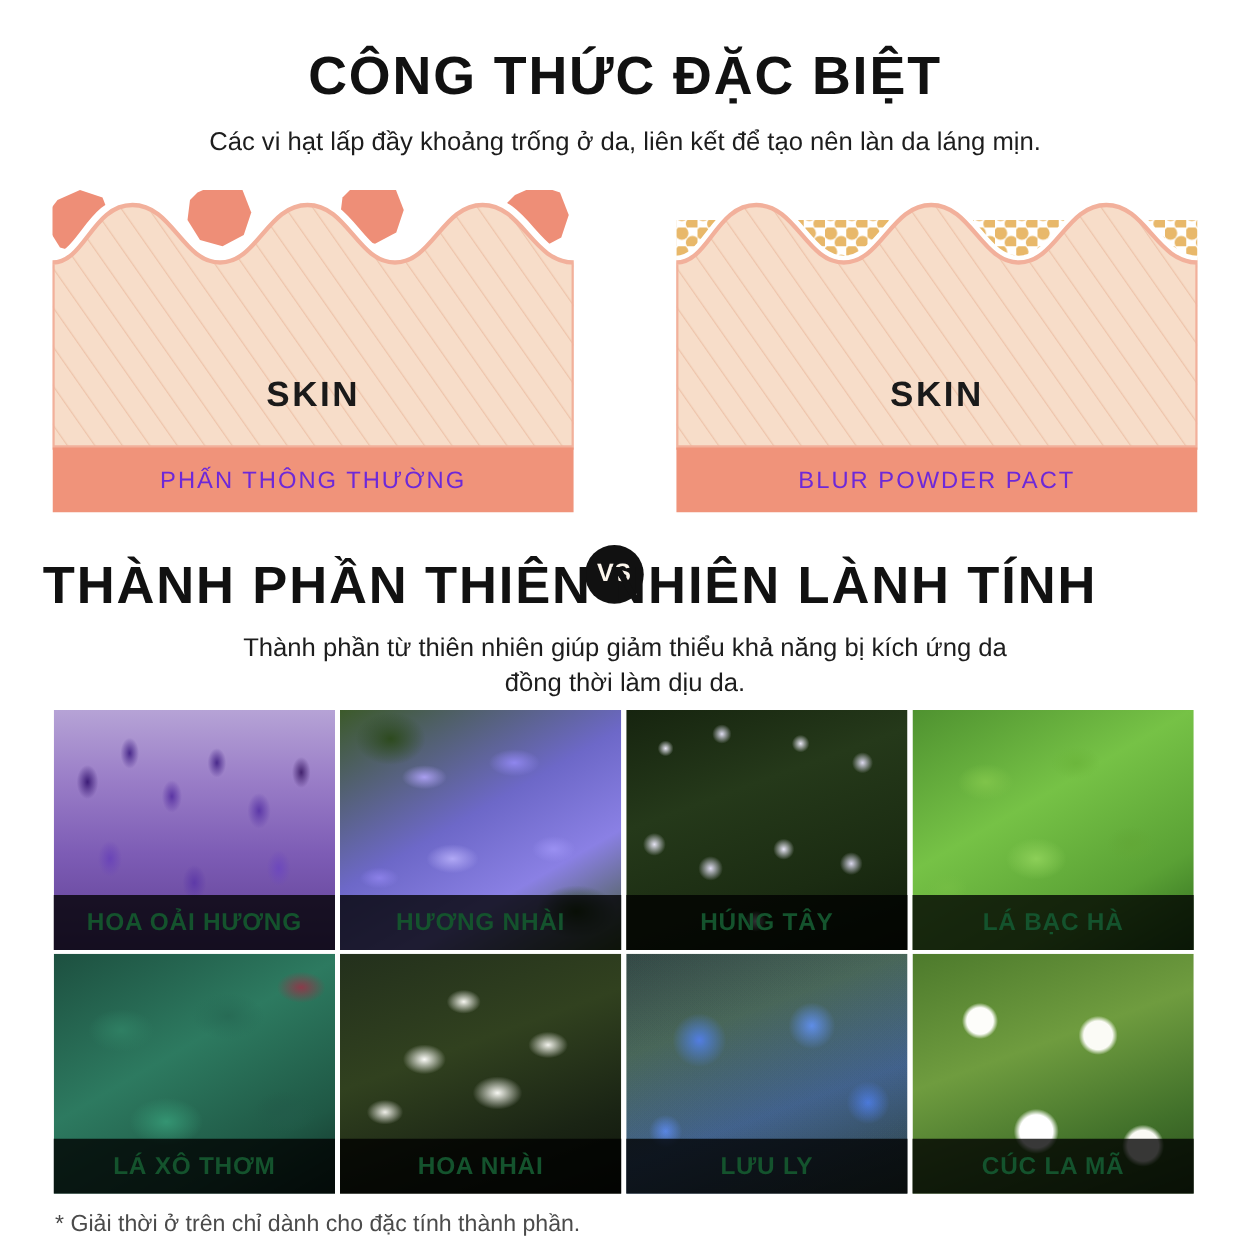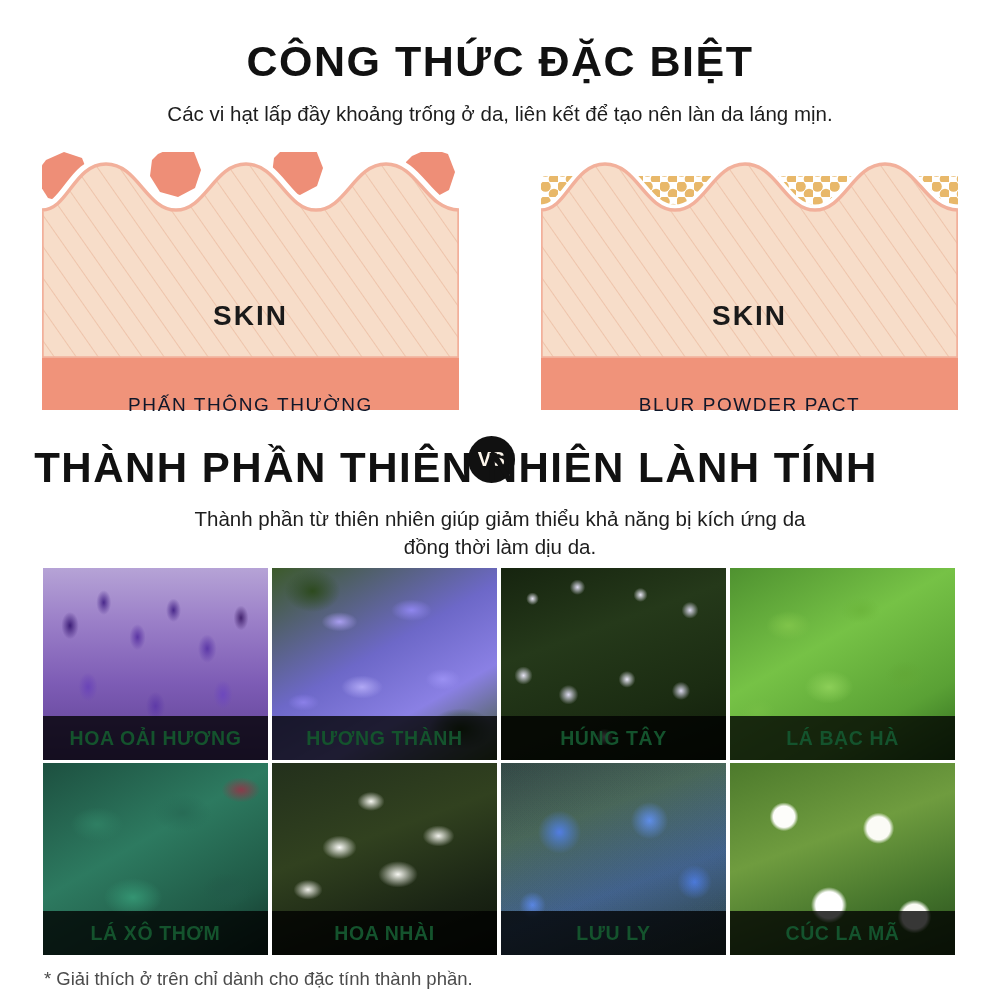--- a/index.html
+++ b/index.html
@@ -51,23 +51,22 @@
     color: #1a1a1a;
     pointer-events: none;
   }
   .skin-footer-label {
     position: absolute;
     left: 0; width: 100%;
     top: 222px;
     text-align: center;
     font-size: 19px;
     letter-spacing: 1.6px;
-    color: #0f172a;
+    color: #6d28d9;
     pointer-events: none;
-    margin-top: 20px;
   }
 
   #vs-badge {
     position: absolute;
     left: 468px; top: 284px;
     width: 47px; height: 47px;
     border-radius: 50%;
     background: #111111;
     color: #fdf6ec;
     font-size: 20px;
@@ -309,21 +308,21 @@
       <div class="cell-inner">
         <div class="photo ph-lavender"></div>
       </div>
       <div class="cell-label">HOA OẢI HƯƠNG</div>
     </div>
 
     <div class="cell">
       <div class="cell-inner">
         <div class="photo ph-rosemary"></div>
       </div>
-      <div class="cell-label">HƯƠNG THÀNH</div>
+      <div class="cell-label">HƯƠNG NHÀI</div>
     </div>
 
     <div class="cell">
       <div class="cell-inner">
         <div class="photo ph-thyme"></div>
       </div>
       <div class="cell-label">HÚNG TÂY</div>
     </div>
 
     <div class="cell">
@@ -355,15 +354,15 @@
     </div>
 
     <div class="cell">
       <div class="cell-inner">
         <div class="photo ph-chamomile"></div>
       </div>
       <div class="cell-label">CÚC LA MÃ</div>
     </div>
   </div>
 
-  <div id="footnote">* Giải thích ở trên chỉ dành cho đặc tính thành phần.</div>
+  <div id="footnote">* Giải thời ở trên chỉ dành cho đặc tính thành phần.</div>
 
 </div>
 
 </body></html>

